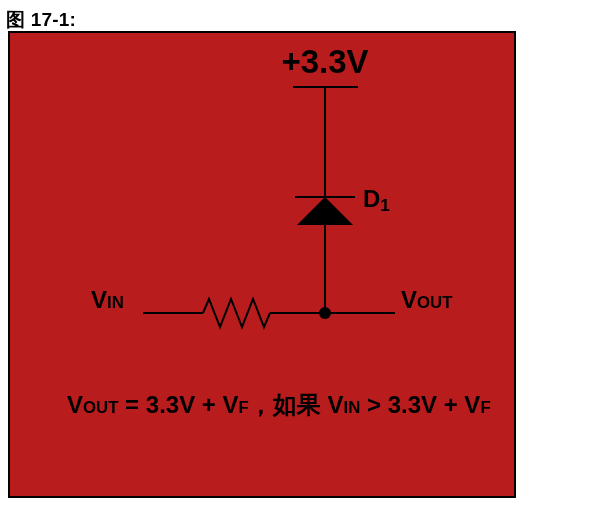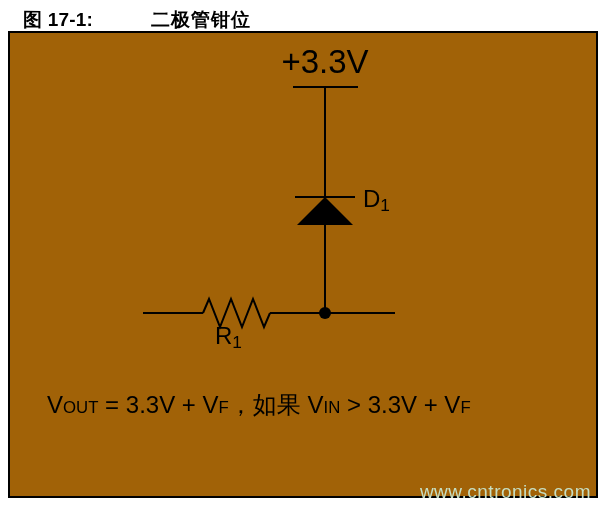--- a/index.html
+++ b/index.html
@@ -8,32 +8,33 @@
     width:608px; height:512px;
     font-family:"Liberation Sans","DejaVu Sans",sans-serif;
     color:#000;
     position:relative;
     overflow:hidden;
   }
   .page { position:absolute; inset:0; background:#fff; }
 
   .fig-label {
     position:absolute; left:6px; top:7px;
-    font-size:19px; font-weight:bold; letter-spacing:0.2px;margin-left:17px;
+    font-size:19px; font-weight:bold; letter-spacing:0.2px;
   }
   .fig-title {
     position:absolute; left:151px; top:7px;
     font-size:19px; font-weight:bold; letter-spacing:1px;
   }
 
   .diagram-box {
     position:absolute; left:8px; top:31px;
-    width:590px; height:467px;
+    width:508px; height:467px;
     border:2px solid #000;
-    background:#a16207;
+    background:#b91c1c;
+    font-weight:bold;
   }
 
   svg.circuit { position:absolute; left:0; top:0; width:586px; height:463px; }
 
   .comp-label { position:absolute; font-size:24px; white-space:nowrap; line-height:1.1; }
   .supply-label {
     left:245px; top:11px; width:140px;
     font-size:33px; text-align:center;
   }
   .vin-label  { left:81px;  top:254px; }
@@ -41,35 +42,34 @@
   .r1-label   { left:205px; top:290px; }
   .d1-label   { left:353px; top:153px; }
 
   .sc  { font-size:0.70em; }           
   .sub { font-size:0.72em; vertical-align:-0.22em; } 
 
   .notes {
     position:absolute; left:37px; top:357px;
     font-size:24px; line-height:29px; white-space:nowrap;
   }
-  .note-line { height:29px; }
+  .note-line { height:29px;margin-left:20px; }
 
   .watermark {
     position:absolute; right:5px; top:448px;
     font-size:19px; letter-spacing:0.5px;
     color:#c6dec2;
   }
 </style>
 </head>
 <body>
 
 <div class="page">
 
   <div class="fig-label">图 17-1:</div>
-  <div class="fig-title">二极管钳位</div>
 
   <div class="diagram-box">
 
     <svg class="circuit" viewBox="0 0 586 463">
 
       <line x1="283" y1="54" x2="348" y2="54" stroke="#000" stroke-width="2"></line>
 
       <line x1="315" y1="54" x2="315" y2="164" stroke="#000" stroke-width="2"></line>
 
       <line x1="285" y1="164" x2="345" y2="164" stroke="#000" stroke-width="2"></line>
@@ -84,24 +84,24 @@
 
       <line x1="260" y1="280" x2="385" y2="280" stroke="#000" stroke-width="2"></line>
 
       <circle cx="315" cy="280" r="6" fill="#000"></circle>
     </svg>
 
     <div class="comp-label supply-label">+3.3V</div>
 
     <div class="comp-label d1-label"><span>D</span><span class="sub">1</span></div>
 
+    <div class="comp-label vin-label"><span>V</span><span class="sc">IN</span></div>
 
+    <div class="comp-label vout-label"><span>V</span><span class="sc">OUT</span></div>
 
-    <div class="comp-label r1-label"><span>R</span><span class="sub">1</span></div>
 
     <div class="notes">
       <div class="note-line"><span>V</span><span class="sc">OUT</span><span> = 3.3V + V</span><span class="sc">F</span><span>，如果 V</span><span class="sc">IN</span><span> &gt; 3.3V + V</span><span class="sc">F</span></div>
     </div>
 
-    <div class="watermark">www.cntronics.com</div>
 
   </div>
 </div>
 
 </body></html>

